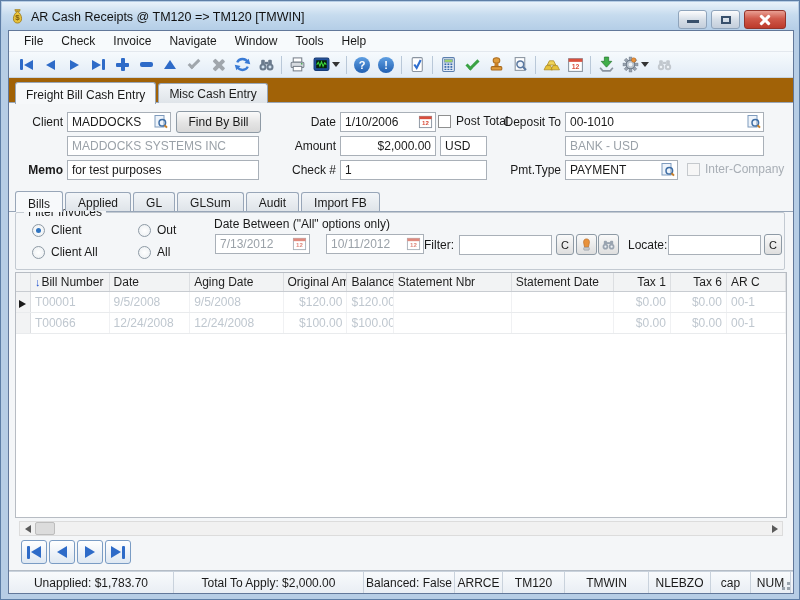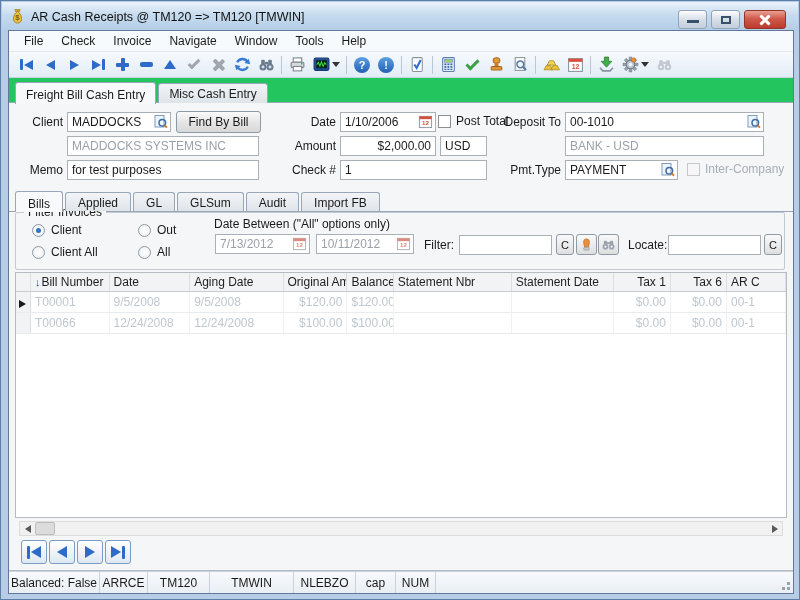--- a/index.html
+++ b/index.html
@@ -54,21 +54,21 @@
   .chk{width:12px;height:6px;border-left:3px solid #a0a6ac;border-bottom:3px solid #a0a6ac;transform:rotate(-45deg);margin-top:-3px;}
   .chk.green{border-color:#3aa244;width:13px;height:7px;}
   .xx{position:relative;width:14px;height:14px;}
   .xx::before,.xx::after{content:"";position:absolute;left:6px;top:0;width:3.5px;height:14px;background:#a0a6ac;border-radius:1px;}
   .xx::before{transform:rotate(45deg);}
   .xx::after{transform:rotate(-45deg);}
   .circ{width:16px;height:16px;border-radius:50%;background:linear-gradient(#5f9fe2,#2160b2);color:#fff;font-size:11px;font-weight:bold;display:flex;align-items:center;justify-content:center;}
   .dd{width:0;height:0;border-left:4px solid transparent;border-right:4px solid transparent;border-top:5px solid #333;margin-left:2px;}
 
   
-  .content{position:absolute;left:0;top:47px;width:784px;height:493px;background:#22c55e;}
+  .content{position:absolute;left:0;top:47px;width:784px;height:493px;background:#a16207;}
   .maintabs{position:absolute;left:6px;top:3px;display:flex;align-items:flex-end;z-index:3;}
   .mtab{font-size:12px;color:#1a1a1a;padding:3px 10px 4px;border:1px solid #98a6b8;border-bottom:none;
     background:linear-gradient(#f2f5f8,#dfe4e9);border-radius:3px 3px 0 0;margin-right:2px;height:20px;}
   .mtab.active{background:#f6f8fa;height:22px;padding-top:5px;position:relative;top:1px;z-index:4;}
   .panel{position:absolute;left:0;top:24px;width:784px;height:469px;background:#f4f6f8;
     border-top:1px solid #98a6b8;border-bottom:1px solid #b4bcc6;}
 
   
   .lbl{position:absolute;font-size:12px;color:#1a1a1a;text-align:right;height:20px;line-height:20px;}
   .fld{position:absolute;height:20px;}
@@ -397,21 +397,21 @@
         <div class="fld" style="left:331px;top:33px;width:96px;">
           <input class="ralign" value="$2,000.00" style="">
         </div>
         <div class="fld" style="left:431px;top:33px;width:47px;">
           <input value="USD" style="">
         </div>
         <div class="fld" style="left:556px;top:33px;width:199px;">
           <input class="gray" readonly="" value="BANK - USD" style="">
         </div>
 
-        <div class="lbl" style="left:0;top:57px;width:54px;">Memo</div>
+        <div class="lbl" style="left:0;top:57px;width:54px;font-weight:bold;">Memo</div>
         <div class="fld" style="left:58px;top:57px;width:192px;">
           <input value="for test purposes" style="">
         </div>
         <div class="lbl" style="left:250px;top:57px;width:77px;">Check #</div>
         <div class="fld" style="left:331px;top:57px;width:147px;">
           <input value="1" style="">
         </div>
         <div class="lbl" style="left:480px;top:57px;width:72px;">Pmt.Type</div>
         <div class="fld" style="left:556px;top:57px;width:113px;">
           <input class="has-icon" value="PAYMENT" style="">
@@ -458,21 +458,21 @@
           <div class="fld" style="left:199px;top:21px;width:95px;">
             <input class="gray has-icon" readonly="" value="7/13/2012" style="">
             <span class="fldicon">
                 <svg viewBox="0 0 16 16" width="15" height="15">
                   <rect x="1.5" y="2.5" width="13" height="12" fill="#fff" stroke="#aab2ba"></rect>
                   <rect x="1.5" y="2.5" width="13" height="3" fill="#e08a7e"></rect>
                   <text x="8" y="12.2" font-size="6.5" fill="#e08a7e" text-anchor="middle" font-weight="bold">12</text>
                 </svg>
               </span>
           </div>
-          <div class="fld" style="left:300px;top:21px;width:98px;">
+          <div class="fld" style="left:310px;top:21px;width:98px;">
             <input class="gray has-icon" readonly="" value="10/11/2012" style="">
             <span class="fldicon">
                 <svg viewBox="0 0 16 16" width="15" height="15">
                   <rect x="1.5" y="2.5" width="13" height="12" fill="#fff" stroke="#aab2ba"></rect>
                   <rect x="1.5" y="2.5" width="13" height="3" fill="#e08a7e"></rect>
                   <text x="8" y="12.2" font-size="6.5" fill="#e08a7e" text-anchor="middle" font-weight="bold">12</text>
                 </svg>
               </span>
           </div>
           <span class="smalllabel" style="left:408px;top:25px;">Filter:</span>
@@ -577,20 +577,22 @@
                 <span class="tri-r"></span>
                 <span class="vbar"></span>
               </span>
             </div>
         </div>
 
       </div>
     </div>
 
     <div class="statusbar">
+      <div class="seg" style="width:165px;">Unapplied: $1,783.70</div>
+      <div class="seg" style="width:190px;">Total To Apply: $2,000.00</div>
       <div class="seg" style="width:91px;">Balanced: False</div>
       <div class="seg" style="width:48px;">ARRCE</div>
       <div class="seg" style="width:62px;">TM120</div>
       <div class="seg" style="width:84px;">TMWIN</div>
       <div class="seg" style="width:62px;">NLEBZO</div>
       <div class="seg" style="width:40px;text-align:center;">cap</div>
       <div class="seg" style="width:40px;">NUM</div>
       <div class="grip"></div>
     </div>
 

